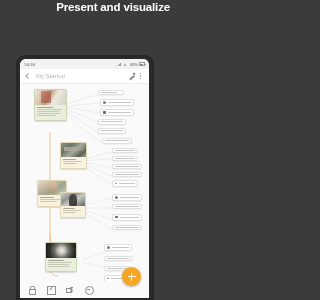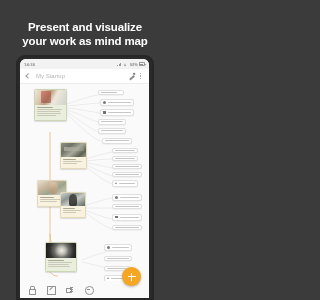--- a/index.html
+++ b/index.html
@@ -6,22 +6,22 @@
   html, body {
     width:170px; height:300px;
     background:#3b3b3b;
     font-family:"Liberation Sans", sans-serif;
     overflow:hidden;
   }
   #app { position:relative; width:170px; height:300px; background:#3b3b3b; }
 
   
   .headline {
-    position:absolute; top:20px; left:0; width:170px;
-    text-align:center; color:#ffffff;
+    position:absolute; top:0; left:0; width:170px;
+    text-align:right; color:#ffffff;
     font-size:11.5px; font-weight:bold; line-height:14px;
     letter-spacing:-0.15px;
   }
 
   
   .phone {
     position:absolute; left:16px; top:55px;
     width:138px; height:245px;
     background:#2a2a2a;
     border:2.5px solid #262626;
@@ -198,21 +198,20 @@
   .fab::before{ content:""; position:absolute; width:8px; height:1.6px; background:#fff; border-radius:0.6px; }
   .fab::after { content:""; position:absolute; width:1.6px; height:8px; background:#fff; border-radius:0.6px; }
 </style>
 </head>
 <body>
 
 <div id="app">
 
   <div class="headline">
     <span>Present</span><span> and visualize</span><br>
-    <span>your work as mind map</span>
   </div>
 
   <div class="phone">
     <div class="screen">
 
       <div class="statusbar">
         <span class="sb-time">14:36</span>
         <span class="sb-right">
           <span class="ico-sig">
               <i></i>

